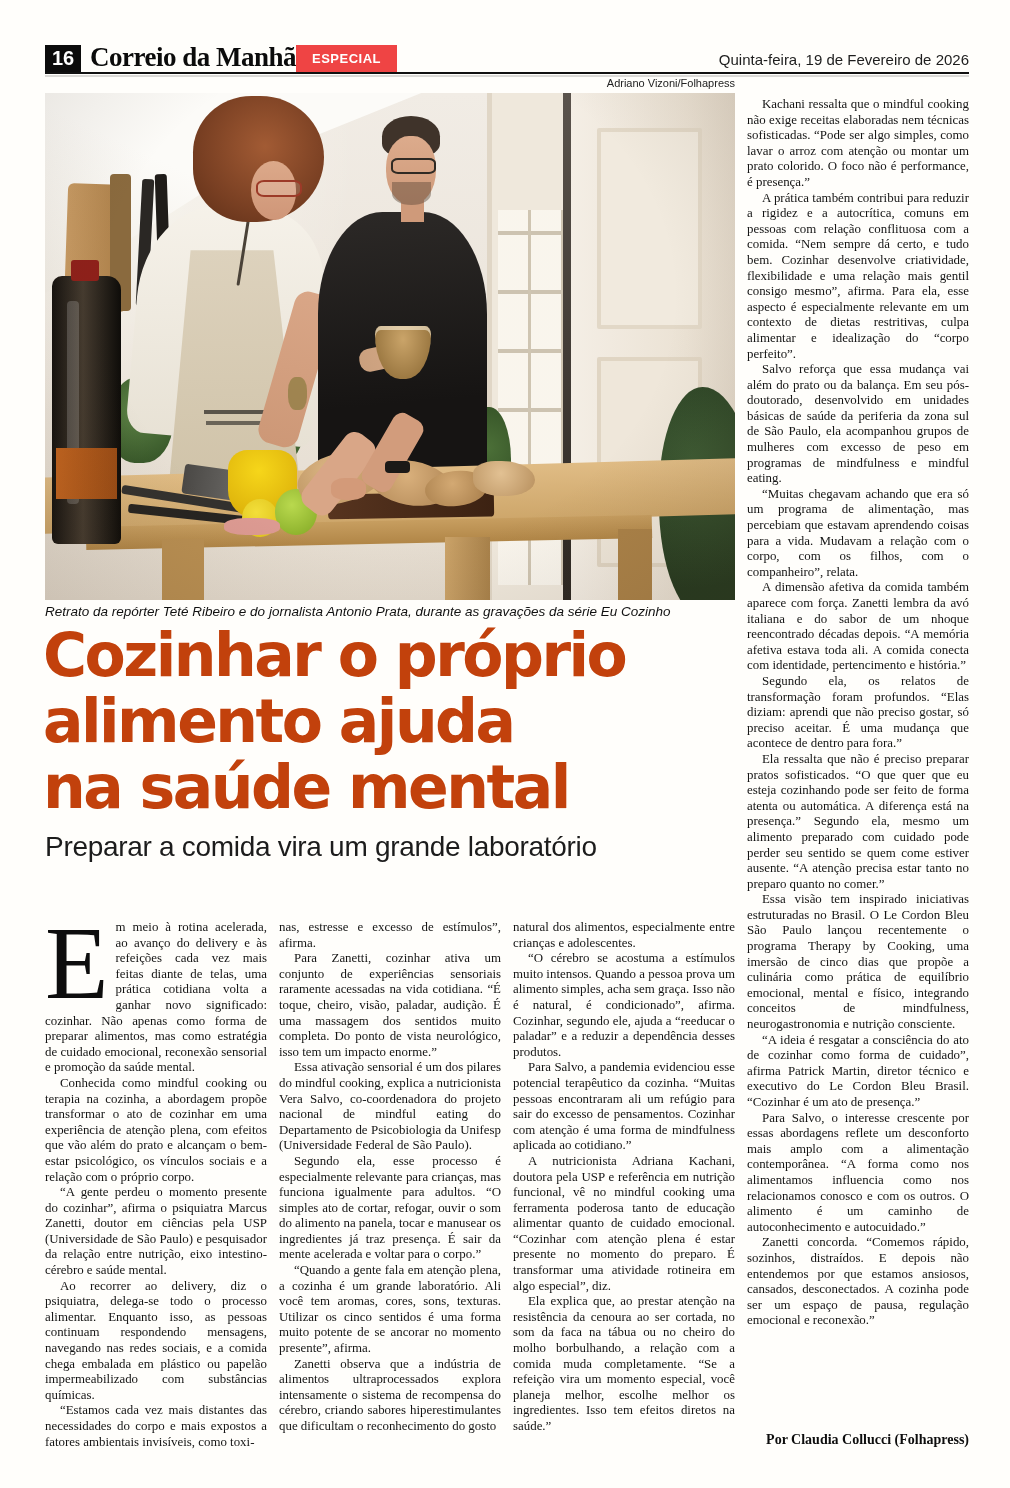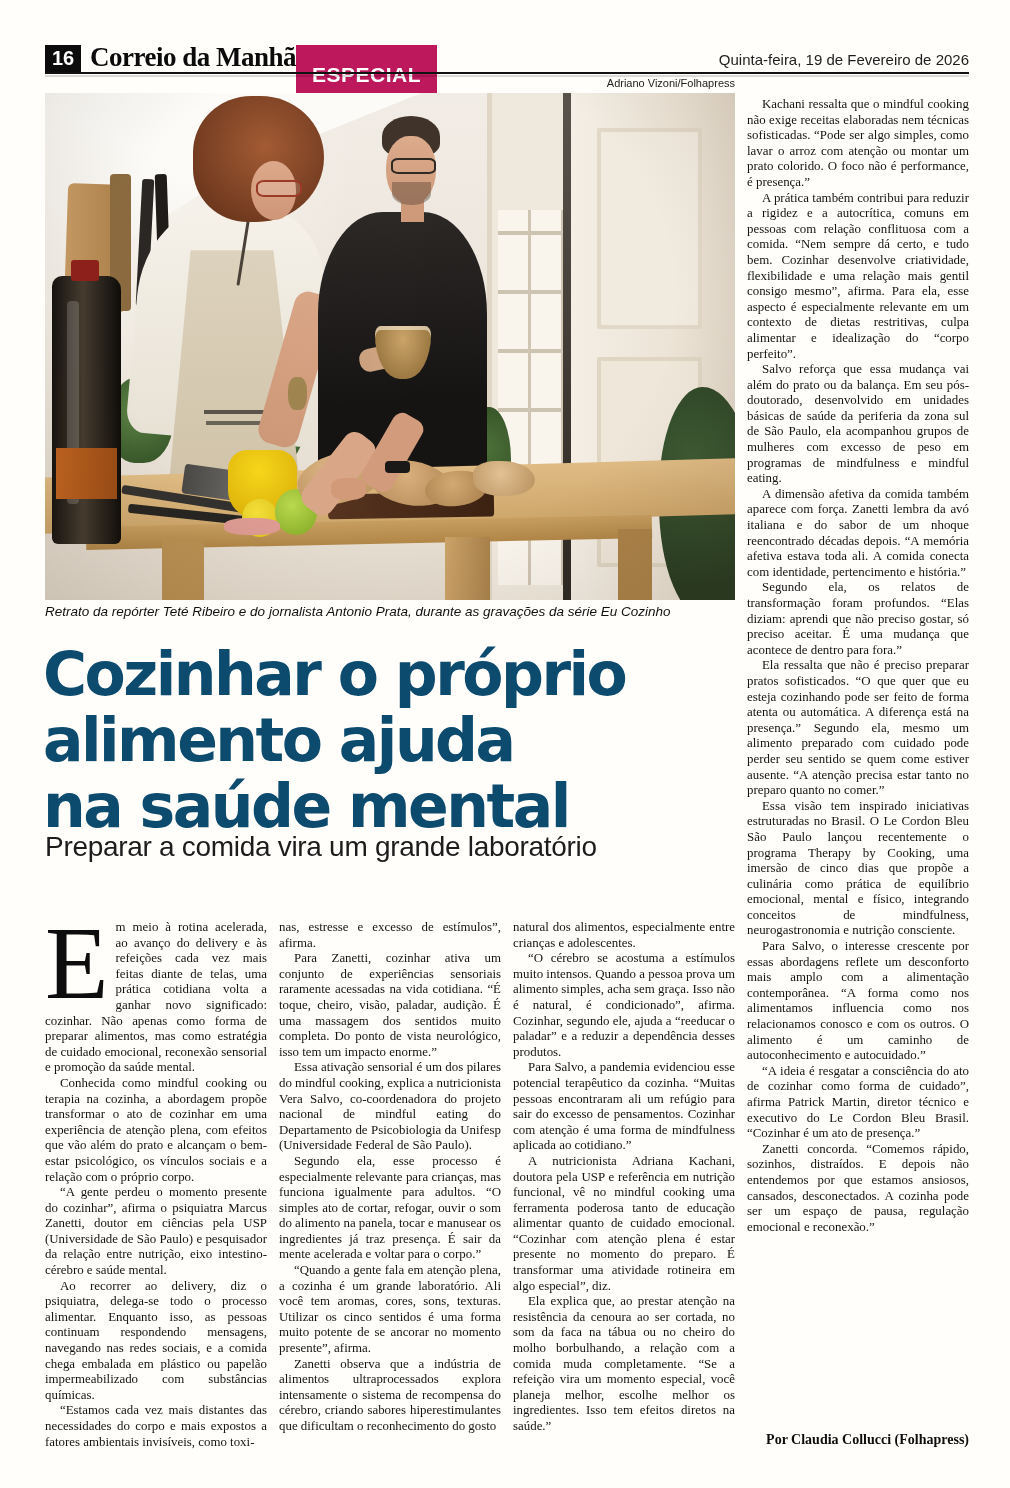--- a/index.html
+++ b/index.html
@@ -5,23 +5,23 @@
   html,body{margin:0;padding:0;background:#e6e6e6;}
   .sheet{position:relative;width:1010px;height:1488px;margin:0 auto;background:#fffefb;
          font-family:"Liberation Serif",serif;color:#141414;overflow:hidden;}
 
   
   .pagenum{position:absolute;left:45px;top:45px;width:36px;height:27px;background:#0c0c0c;color:#fff;
            font-family:"Liberation Sans",sans-serif;font-weight:bold;font-size:20px;
            display:flex;align-items:center;justify-content:center;}
   .masthead{position:absolute;left:90px;top:42px;font-family:"Liberation Serif",serif;font-weight:bold;
             font-size:27px;letter-spacing:-.5px;color:#0b0b0b;}
-  .sectionbox{position:absolute;left:296px;top:45px;height:27px;line-height:27px;background:#be185d;color:#fff;
-              font-family:"Liberation Sans",sans-serif;font-weight:bold;font-size:21px;letter-spacing:.5px;
-              padding:16px 16px;}
+  .sectionbox{position:absolute;left:296px;top:45px;height:27px;line-height:27px;background:#ef4444;color:#fff;
+              font-family:"Liberation Sans",sans-serif;font-weight:bold;font-size:13px;letter-spacing:.5px;
+              padding:0 16px;}
   .dateline{position:absolute;right:41px;top:51px;font-family:"Liberation Sans",sans-serif;font-size:15px;color:#1d1d1d;}
   .header-rule{position:absolute;left:45px;right:41px;top:72px;height:2px;background:#111;
                box-shadow:0 3px 0 rgba(0,0,0,.14);}
 
   
   .photo-credit{position:absolute;right:275px;top:77px;font-family:"Liberation Sans",sans-serif;
                 font-size:11px;color:#222;text-align:right;}
   .photo{position:absolute;left:45px;top:93px;width:690px;height:507px;overflow:hidden;
          background:linear-gradient(180deg,#f1ece5 0%,#ebe4da 55%,#e3dacd 100%);}
   .ph{position:absolute;}
@@ -102,22 +102,22 @@
   .ham{left:26%;top:83.8%;width:8%;height:3.4%;background:#dc9a92;border-radius:40%;}
   .w-forearmL{left:40%;top:66%;width:5%;height:18%;background:#d9a687;border-radius:12px;transform:rotate(38deg);}
   .w-hand{left:41.5%;top:76%;width:5%;height:4.2%;background:#d39a79;border-radius:40%;}
   .m-forearm2{left:48%;top:63%;width:4.8%;height:16%;background:#d29c7c;border-radius:10px;transform:rotate(30deg);}
   .m-watch{left:49.3%;top:72.5%;width:3.6%;height:2.4%;background:#1b1917;border-radius:4px;}
   .vignette{left:0;top:0;width:100%;height:100%;background:radial-gradient(ellipse at 50% 40%,transparent 58%,rgba(70,50,30,.14));}
 
   
   .caption{position:absolute;left:45px;top:604px;width:690px;font-family:"Liberation Sans",sans-serif;
            font-style:italic;font-size:13.5px;color:#111;}
-  .headline{position:absolute;left:43px;top:641px;width:730px;font-family:"DejaVu Sans","Liberation Sans",sans-serif;
-            font-weight:bold;font-size:60px;line-height:66px;letter-spacing:-2.5px;color:#0c4a6e;}
+  .headline{position:absolute;left:43px;top:622px;width:730px;font-family:"DejaVu Sans","Liberation Sans",sans-serif;
+            font-weight:bold;font-size:60px;line-height:66px;letter-spacing:-2.5px;color:#c2410c;}
   .subhead{position:absolute;left:45px;top:830px;width:710px;font-family:"Liberation Sans",sans-serif;
            font-size:28px;line-height:34px;letter-spacing:-.3px;color:#1c1c1c;}
 
   
   .col{position:absolute;width:222px;font-size:12.9px;line-height:15.6px;text-align:justify;overflow:hidden;}
   .col p{margin:0;}
   .col p.indent{text-indent:15px;}
   .col-1,.col-2,.col-3{top:920px;height:548px;}
   .col-1{left:45px;} .col-2{left:279px;} .col-3{left:513px;}
   .col-4{left:747px;top:97px;height:1328px;}
@@ -231,23 +231,24 @@
       <p class="">natural dos alimentos, especialmente entre crianças e adolescentes.</p>
       <p class="indent">“O cérebro se acostuma a estímulos muito intensos. Quando a pessoa prova um alimento simples, acha sem graça. Isso não é natural, é condicionado”, afirma. Cozinhar, segundo ele, ajuda a “reeducar o paladar” e a reduzir a dependência desses produtos.</p>
       <p class="indent">Para Salvo, a pandemia evidenciou esse potencial terapêutico da cozinha. “Muitas pessoas encontraram ali um refúgio para sair do excesso de pensamentos. Cozinhar com atenção é uma forma de mindfulness aplicada ao cotidiano.”</p>
       <p class="indent">A nutricionista Adriana Kachani, doutora pela USP e referência em nutrição funcional, vê no mindful cooking uma ferramenta poderosa tanto de educação alimentar quanto de cuidado emocional. “Cozinhar com atenção plena é estar presente no momento do preparo. É transformar uma atividade rotineira em algo especial”, diz.</p>
       <p class="indent">Ela explica que, ao prestar atenção na resistência da cenoura ao ser cortada, no som da faca na tábua ou no cheiro do molho borbulhando, a relação com a comida muda completamente. “Se a refeição vira um momento especial, você planeja melhor, escolhe melhor os ingredientes. Isso tem efeitos diretos na saúde.”</p>
     </div>
   <div class="col col-4">
       <p class="indent">Kachani ressalta que o mindful cooking não exige receitas elaboradas nem técnicas sofisticadas. “Pode ser algo simples, como lavar o arroz com atenção ou montar um prato colorido. O foco não é performance, é presença.”</p>
       <p class="indent">A prática também contribui para reduzir a rigidez e a autocrítica, comuns em pessoas com relação conflituosa com a comida. “Nem sempre dá certo, e tudo bem. Cozinhar desenvolve criatividade, flexibilidade e uma relação mais gentil consigo mesmo”, afirma. Para ela, esse aspecto é especialmente relevante em um contexto de dietas restritivas, culpa alimentar e idealização do “corpo perfeito”.</p>
       <p class="indent">Salvo reforça que essa mudança vai além do prato ou da balança. Em seu pós-doutorado, desenvolvido em unidades básicas de saúde da periferia da zona sul de São Paulo, ela acompanhou grupos de mulheres com excesso de peso em programas de mindfulness e mindful eating.</p>
+      <p class="indent">“Muitas chegavam achando que era só um programa de alimentação, mas percebiam que estavam aprendendo coisas para a vida. Mudavam a relação com o corpo, com os filhos, com o companheiro”, relata.</p>
       <p class="indent">A dimensão afetiva da comida também aparece com força. Zanetti lembra da avó italiana e do sabor de um nhoque reencontrado décadas depois. “A memória afetiva estava toda ali. A comida conecta com identidade, pertencimento e história.”</p>
       <p class="indent">Segundo ela, os relatos de transformação foram profundos. “Elas diziam: aprendi que não preciso gostar, só preciso aceitar. É uma mudança que acontece de dentro para fora.”</p>
       <p class="indent">Ela ressalta que não é preciso preparar pratos sofisticados. “O que quer que eu esteja cozinhando pode ser feito de forma atenta ou automática. A diferença está na presença.” Segundo ela, mesmo um alimento preparado com cuidado pode perder seu sentido se quem come estiver ausente. “A atenção precisa estar tanto no preparo quanto no comer.”</p>
       <p class="indent">Essa visão tem inspirado iniciativas estruturadas no Brasil. O Le Cordon Bleu São Paulo lançou recentemente o programa Therapy by Cooking, uma imersão de cinco dias que propõe a culinária como prática de equilíbrio emocional, mental e físico, integrando conceitos de mindfulness, neurogastronomia e nutrição consciente.</p>
+      <p class="indent">“A ideia é resgatar a consciência do ato de cozinhar como forma de cuidado”, afirma Patrick Martin, diretor técnico e executivo do Le Cordon Bleu Brasil. “Cozinhar é um ato de presença.”</p>
       <p class="indent">Para Salvo, o interesse crescente por essas abordagens reflete um desconforto mais amplo com a alimentação contemporânea. “A forma como nos alimentamos influencia como nos relacionamos conosco e com os outros. O alimento é um caminho de autoconhecimento e autocuidado.”</p>
-      <p class="indent">“A ideia é resgatar a consciência do ato de cozinhar como forma de cuidado”, afirma Patrick Martin, diretor técnico e executivo do Le Cordon Bleu Brasil. “Cozinhar é um ato de presença.”</p>
       <p class="indent">Zanetti concorda. “Comemos rápido, sozinhos, distraídos. E depois não entendemos por que estamos ansiosos, cansados, desconectados. A cozinha pode ser um espaço de pausa, regulação emocional e reconexão.”</p>
     </div>
 
   <div class="byline">Por Claudia Collucci (Folhapress)</div>
 </div>
 
 </body></html>

